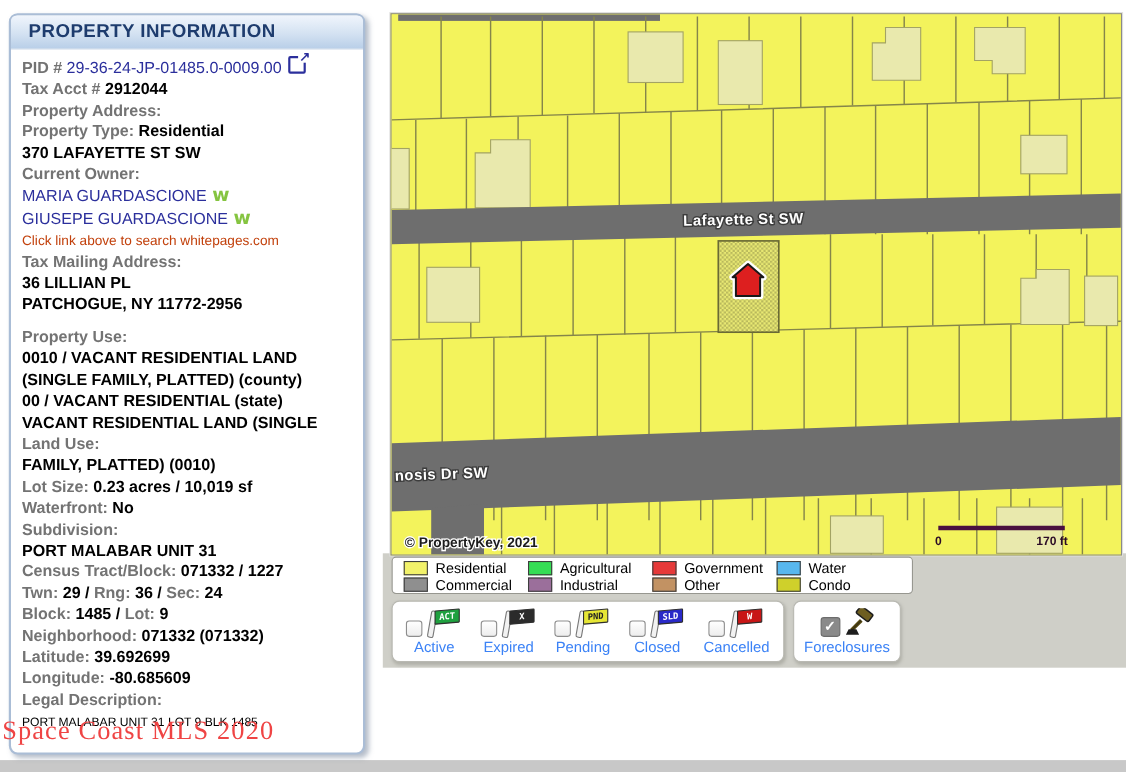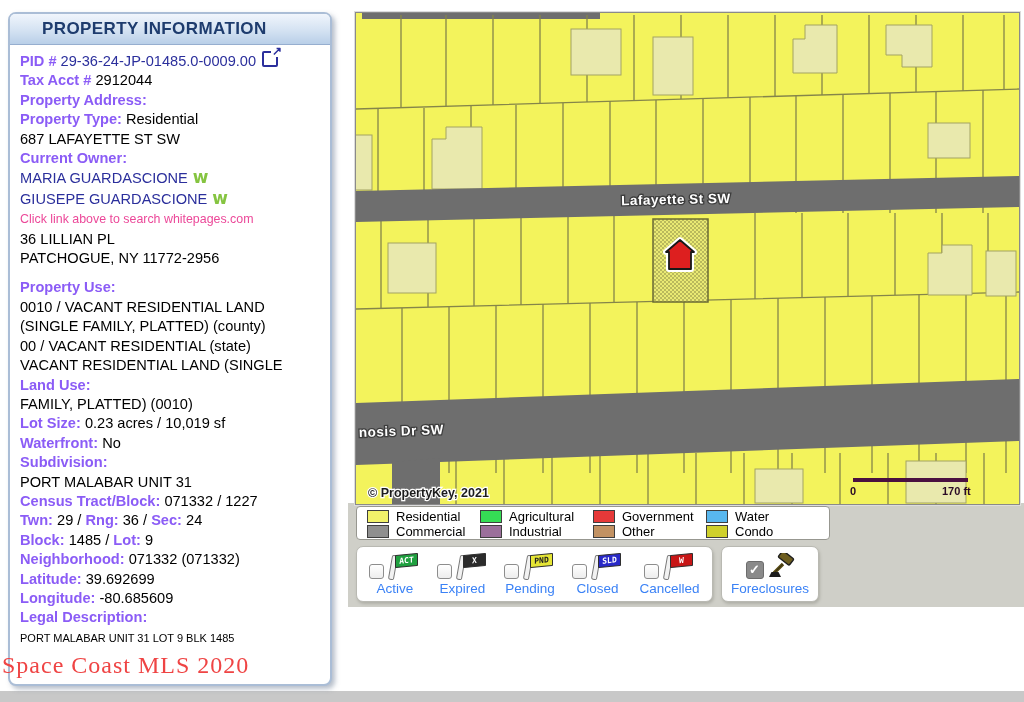--- a/index.html
+++ b/index.html
@@ -10,30 +10,30 @@
   
   .panel{
     position:absolute;left:8px;top:12px;width:324px;height:674px;
     background:#fff;border:2px solid #aabdd6;border-radius:8px;
     box-shadow:3px 3px 5px rgba(110,125,150,.5);z-index:2;box-sizing:border-box;
   }
   .panel-header{
     height:30px;border-radius:5px 5px 0 0;
     background:linear-gradient(#f0f5fc,#d4e2f2 55%,#b9cfe8);
     border-bottom:1px solid #96aecf;
-    display:flex;align-items:center;padding-left:32px;
+    display:flex;align-items:center;padding-left:16px;
   }
   .panel-title{font-size:17px;font-weight:bold;color:#1e3c6e;letter-spacing:.4px;}
   .panel-body{padding:6px 10px 0 10px;font-size:14.6px;line-height:19.4px;color:#000;}
   .pl{white-space:nowrap;}
   .gap{margin-top:10px;}
-  .seg-label{font-weight:bold;color:#8b5cf6;}
-  .seg-value{color:#000;}
+  .seg-label{font-weight:bold;color:#737373;}
+  .seg-value{color:#000;font-weight:bold;}
   .seg-link{color:#2b2f9c;cursor:pointer;}
-  .seg-hint{color:#ec4899;font-size:12.4px;}
+  .seg-hint{color:#c2410c;font-size:12.4px;}
   .seg-small{font-size:11px;}
   .wp-icon{color:#85c440;font-weight:900;font-size:17px;margin-left:5px;font-family:"DejaVu Sans",sans-serif;}
   .ext-icon{position:relative;display:inline-block;width:12px;height:12px;border:2px solid #2b2f9c;border-radius:2px;margin-left:6px;vertical-align:-1px;}
   .ext-arrow{position:absolute;top:-7px;right:-6px;font-style:normal;font-size:12px;font-weight:bold;color:#2b2f9c;background:#fff;line-height:11px;padding-left:1px;}
   
   .watermark{
     position:absolute;left:2px;top:652px;z-index:6;
     font-family:"Liberation Serif",serif;font-size:24px;color:#ef4444;letter-spacing:1px;
   }
   
@@ -96,25 +96,26 @@
 
 <aside class="panel">
   <div class="panel-header">
     <span class="panel-title">PROPERTY INFORMATION</span>
   </div>
   <div class="panel-body" id="panel-body">
       <div class="pl"><span class="seg-label">PID #  </span><span class="seg-link">29-36-24-JP-01485.0-0009.00</span><span class="ext-icon"><i class="ext-arrow">↗</i></span></div>
       <div class="pl"><span class="seg-label">Tax Acct # </span><span class="seg-value">2912044</span></div>
       <div class="pl"><span class="seg-label">Property Address:</span></div>
       <div class="pl"><span class="seg-label">Property Type:  </span><span class="seg-value">Residential</span></div>
-      <div class="pl"><span class="seg-value">687 LAFAYETTE ST SW</span></div>
+      <div class="pl"><span class="seg-value">370 LAFAYETTE ST SW</span></div>
       <div class="pl"><span class="seg-label">Current Owner:</span></div>
       <div class="pl"><span class="seg-link">MARIA GUARDASCIONE</span><span class="wp-icon">w</span></div>
       <div class="pl"><span class="seg-link">GIUSEPE GUARDASCIONE</span><span class="wp-icon">w</span></div>
       <div class="pl"><span class="seg-hint">Click link above to search whitepages.com</span></div>
+      <div class="pl"><span class="seg-label">Tax Mailing Address:</span></div>
       <div class="pl"><span class="seg-value">36 LILLIAN PL</span></div>
       <div class="pl"><span class="seg-value">PATCHOGUE, NY 11772-2956</span></div>
       <div class="pl gap"><span class="seg-label">Property Use:</span></div>
       <div class="pl"><span class="seg-value">0010 / VACANT RESIDENTIAL LAND</span></div>
       <div class="pl"><span class="seg-value">(SINGLE FAMILY, PLATTED) (county)</span></div>
       <div class="pl"><span class="seg-value">00 / VACANT RESIDENTIAL (state)</span></div>
       <div class="pl"><span class="seg-value">VACANT RESIDENTIAL LAND (SINGLE</span></div>
       <div class="pl"><span class="seg-label">Land Use:</span></div>
       <div class="pl"><span class="seg-value">FAMILY, PLATTED) (0010)</span></div>
       <div class="pl"><span class="seg-label">Lot Size: </span><span class="seg-value">0.23 acres / 10,019 sf</span></div>

